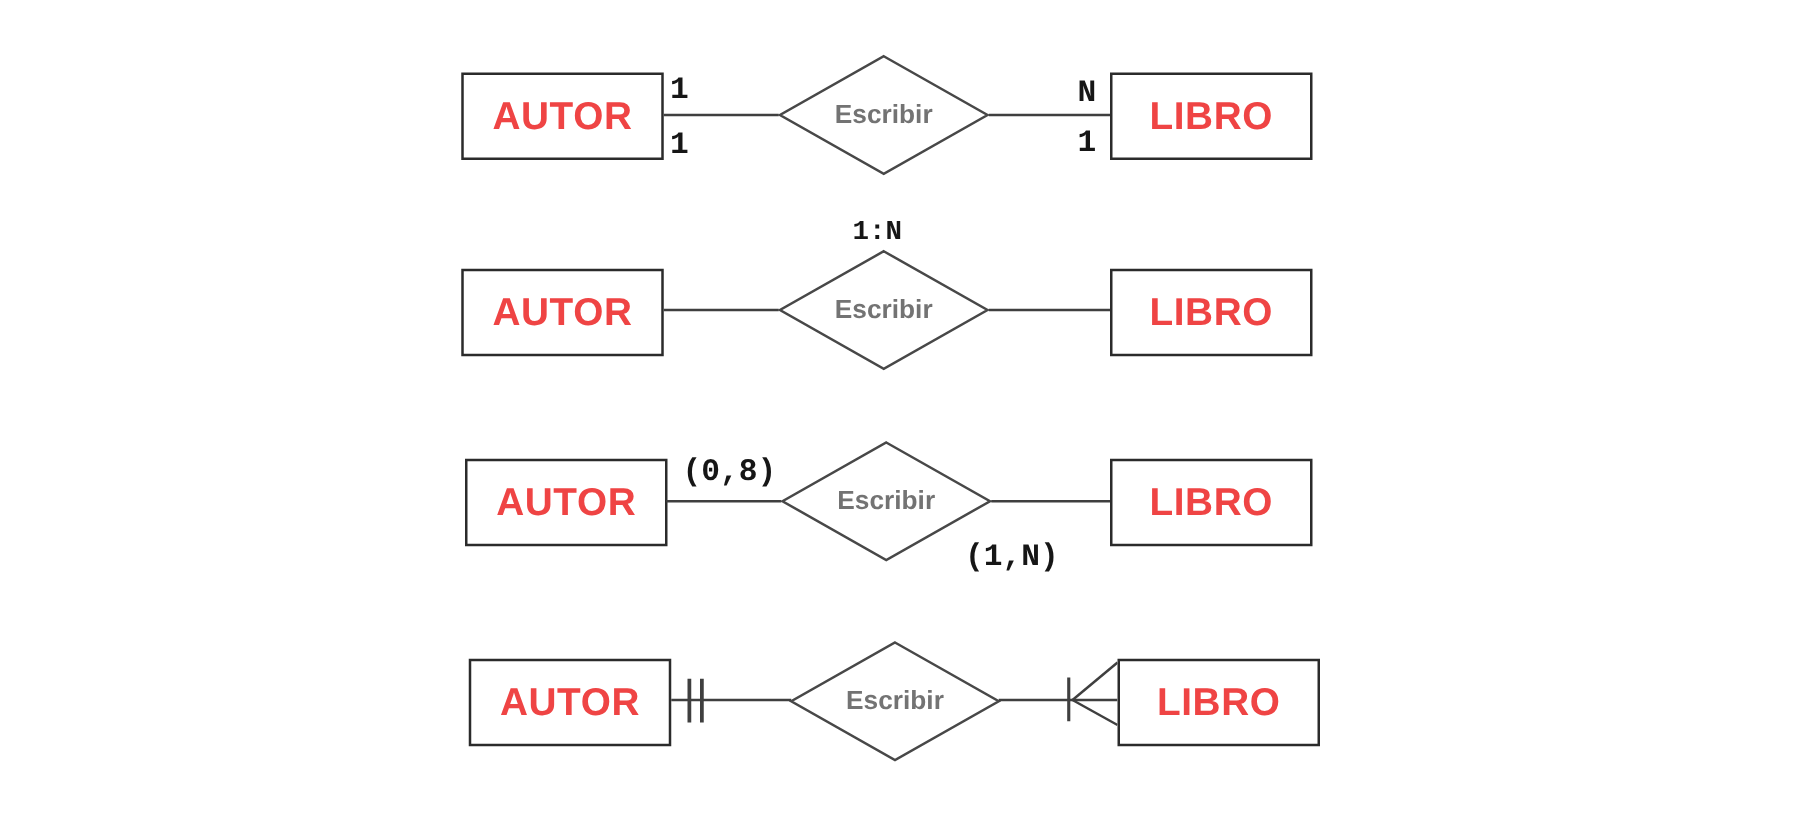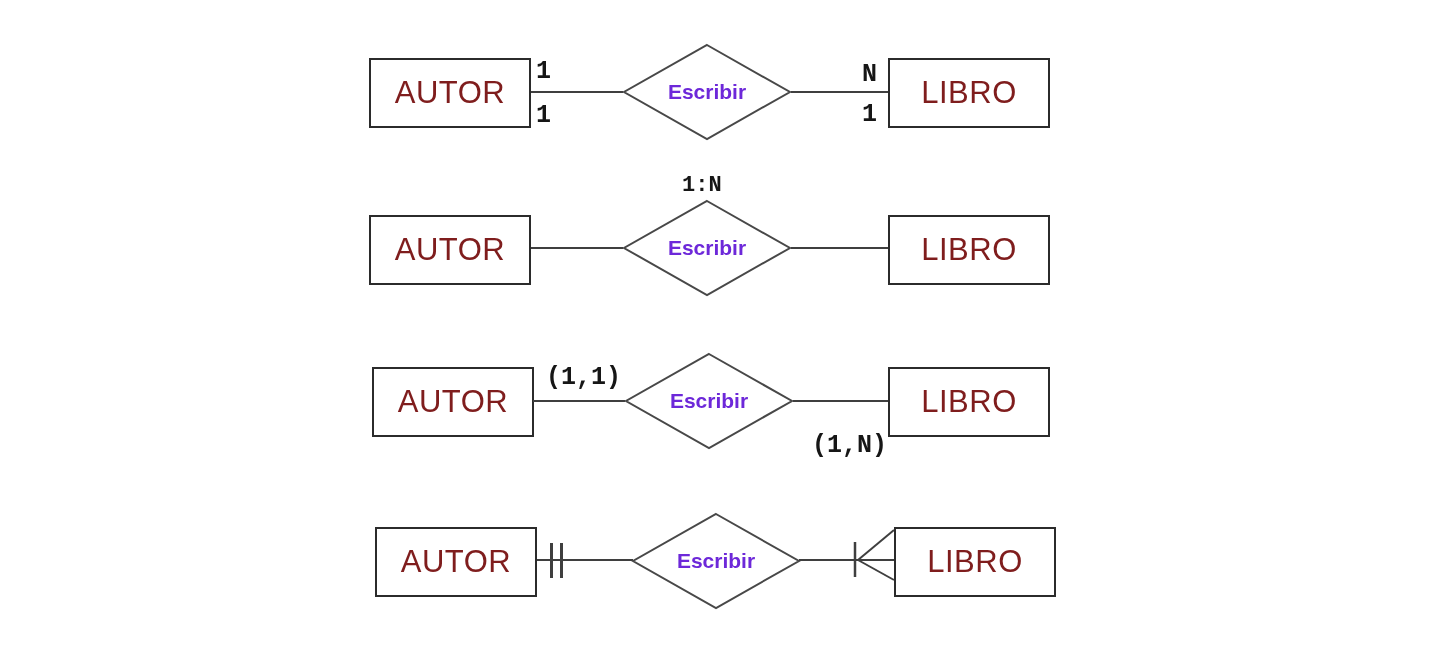--- a/index.html
+++ b/index.html
@@ -25,22 +25,22 @@
     height: 70px;
     border: 2px solid #2b2b2b;
     background: #ffffff;
     display: flex;
     align-items: center;
     justify-content: center;
     box-sizing: border-box;
   }
   .entity span {
     font-size: 31px;
-    font-weight: normal;
-    color: #7f1d1d;
+    font-weight: bold;
+    color: #ef4444;
     letter-spacing: 0.5px;
   }
   .hline {
     position: absolute;
     height: 2px;
     background: #3f3f3f;
   }
   .diamond {
     position: absolute;
     width: 170px;
@@ -53,21 +53,21 @@
     display: block;
   }
   .diamond .rel {
     position: absolute;
     inset: 0;
     display: flex;
     align-items: center;
     justify-content: center;
     font-size: 21px;
     font-weight: bold;
-    color: #6d28d9;
+    color: #737373;
   }
   .card {
     position: absolute;
     font-family: "Liberation Mono", monospace;
     font-weight: bold;
     font-size: 25px;
     color: #161616;
     line-height: 1;
     white-space: nowrap;
   }
@@ -123,29 +123,29 @@
     <div class="entity" style="left:888px;top:215px;">
       <span>LIBRO</span>
     </div>
   </div>
 
   <div class="row">
     <div class="entity" style="left:372px;top:367px;">
       <span>AUTOR</span>
     </div>
     <div class="hline" style="left:533px;top:400px;width:92px;"></div>
-    <span class="card" style="left:546px;top:365px;">(1,1)</span>
+    <span class="card" style="left:546px;top:365px;">(0,8)</span>
     <div class="diamond" style="left:624px;top:352px;">
       <svg width="170" height="98" viewBox="0 0 170 98">
         <polygon points="85,2 168,49 85,96 2,49" fill="#ffffff" stroke="#484848" stroke-width="2"></polygon>
       </svg>
       <span class="rel">Escribir</span>
     </div>
     <div class="hline" style="left:793px;top:400px;width:95px;"></div>
-    <span class="card" style="left:812px;top:433px;">(1,N)</span>
+    <span class="card" style="left:772px;top:433px;">(1,N)</span>
     <div class="entity" style="left:888px;top:367px;">
       <span>LIBRO</span>
     </div>
   </div>
 
   <div class="row">
     <div class="entity" style="left:375px;top:527px;">
       <span>AUTOR</span>
     </div>
     <div class="hline" style="left:537px;top:559px;width:96px;"></div>

